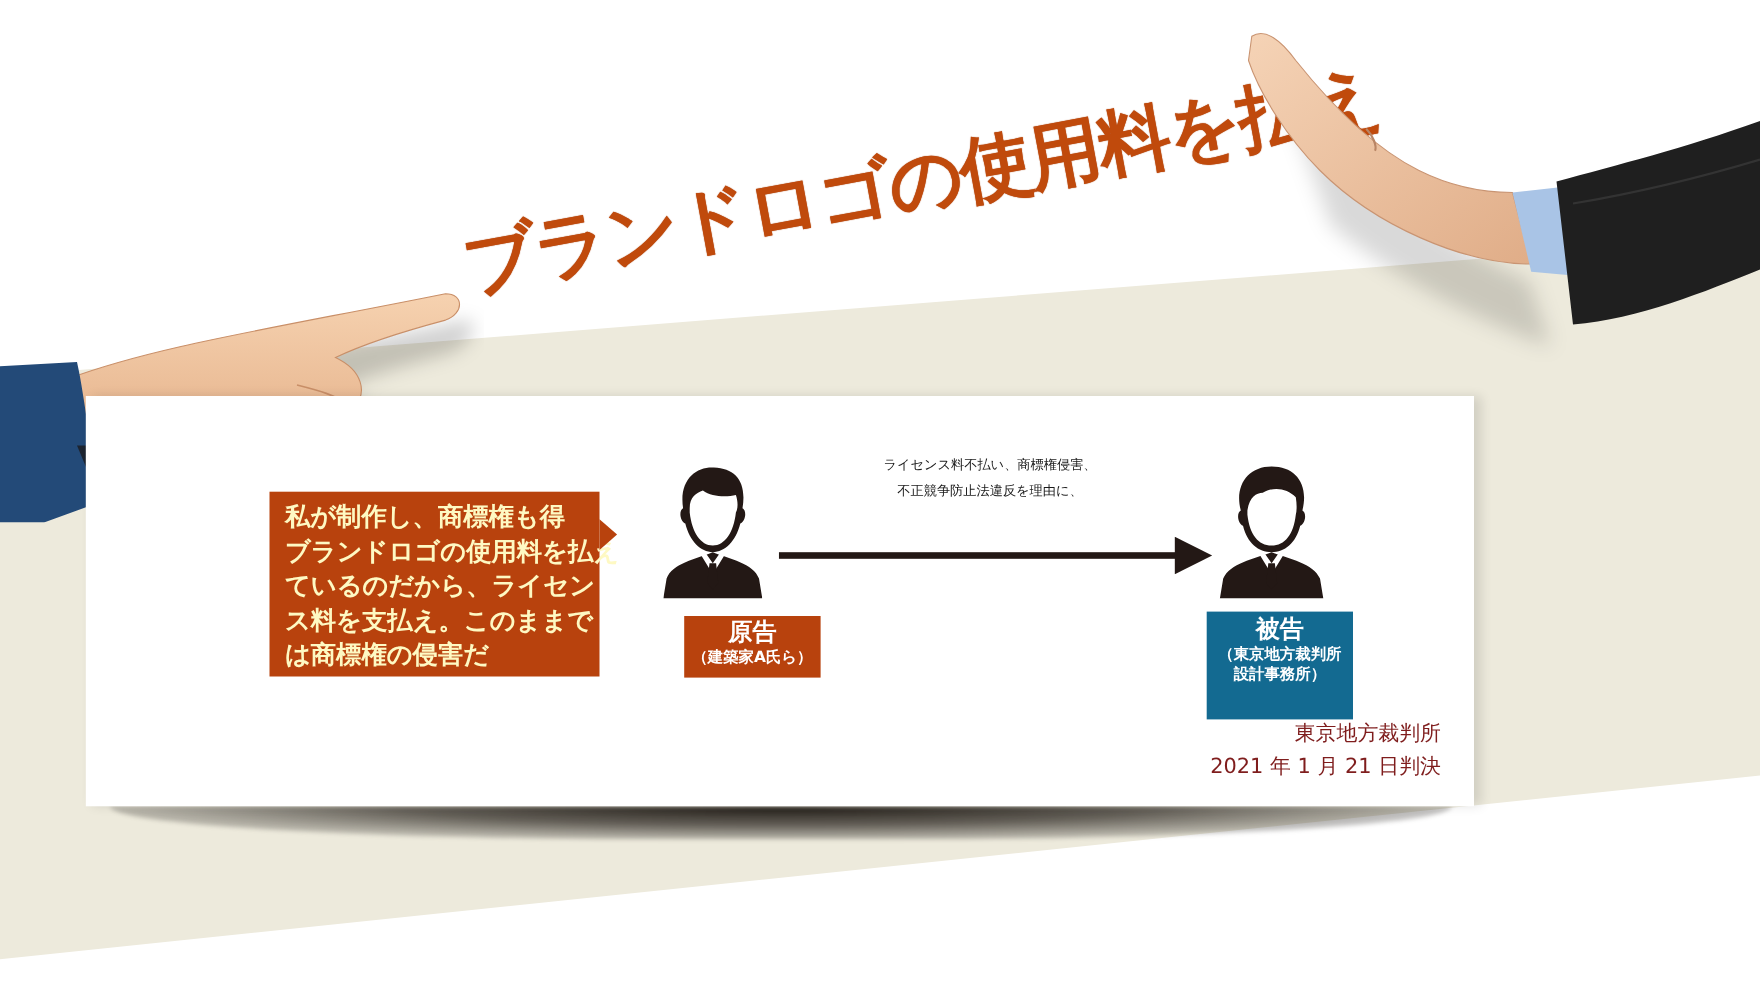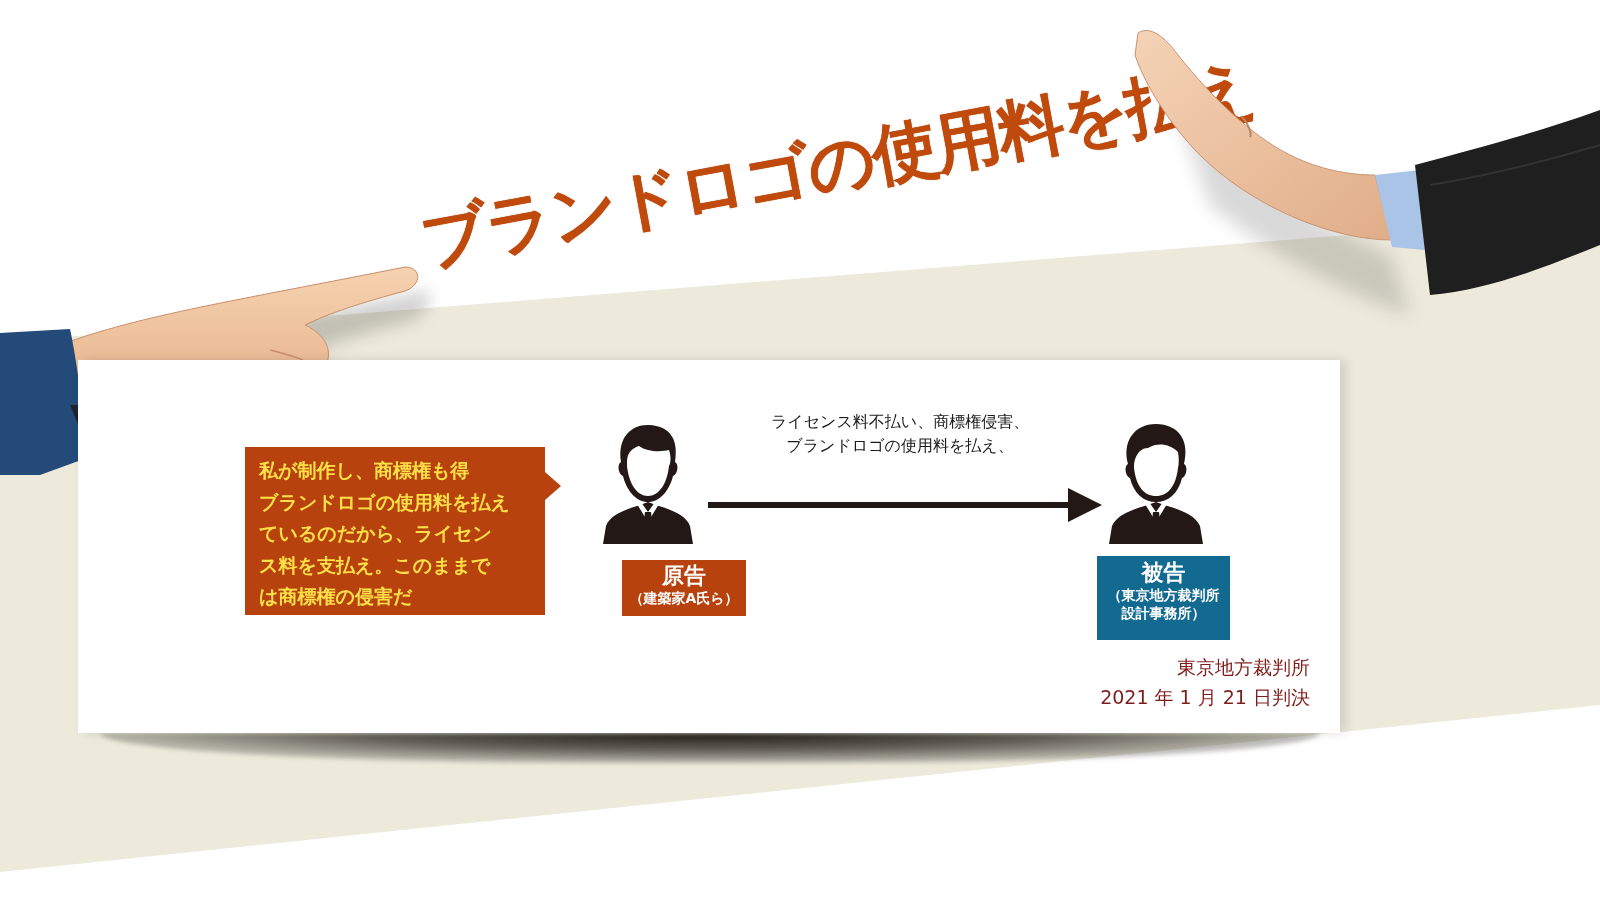--- a/index.html
+++ b/index.html
@@ -26,40 +26,40 @@
   .card-shadow {
     position: absolute; left: 100px; top: 733px; width: 1220px; height: 30px;
     background: radial-gradient(ellipse at 50% 0%, rgba(20,15,10,0.95) 0%, rgba(40,35,30,0.7) 40%, rgba(80,80,80,0.15) 80%, rgba(0,0,0,0) 100%);
     border-radius: 0 0 40% 40% / 0 0 100% 100%;
     filter: blur(2px);
   }
   .bubble {
     position: absolute; left: 245px; top: 447px; width: 300px; height: 168px;
     background: #b8420d; box-sizing: border-box;
     padding: 8px 10px 8px 14px;
-    color: #fde047; font-weight: bold; font-size: 19px; line-height: 31.5px;
+    color: #fef9c3; font-weight: bold; font-size: 23px; line-height: 31.5px;
   }
   .bubble-tail {
     position: absolute; left: 545px; top: 472px; width: 0; height: 0;
     border-top: 14px solid transparent; border-bottom: 14px solid transparent;
     border-left: 16px solid #b8420d;
   }
   .bubble-line { display: block; white-space: nowrap; }
   .avatar { position: absolute; }
   .badge {
     position: absolute; color: #ffffff; text-align: center; font-weight: bold;
     box-sizing: border-box;
   }
   .badge .role { display: block; font-size: 22px; line-height: 26px; }
   .badge .sub { display: block; font-size: 14px; line-height: 18px; }
   .badge-plaintiff { left: 622px; top: 560px; width: 124px; height: 56px; background: #b8420d; padding-top: 3px; }
-  .badge-defendant { left: 1097px; top: 556px; width: 133px; height: 84px; background: #136a91; padding-top: 4px; }
+  .badge-defendant { left: 1097px; top: 556px; width: 133px; height: 98px; background: #136a91; padding-top: 4px; }
   .claim {
     position: absolute; left: 730px; top: 410px; width: 340px;
-    text-align: center; font-size: 16px; line-height: 24px; color: #1a1a1a;
+    text-align: center; font-size: 12px; line-height: 24px; color: #1a1a1a;
   }
   .claim span { display: block; white-space: nowrap; }
   .arrow { position: absolute; left: 708px; top: 488px; width: 394px; height: 34px; }
   .footer {
     position: absolute; right: 290px; top: 652px; text-align: right;
     font-size: 19px; line-height: 30px; color: #7f1d1d;
   }
   .footer span { display: block; white-space: nowrap; }
 </style>
 </head>
@@ -125,21 +125,21 @@
   <path d="M34,82 L45,100 L56,82 L52,80 L45,90 L38,80 Z" fill="#ffffff"></path>
   <path d="M42,90 L48,90 L50,108 L45,114 L40,108 Z" fill="#231815"></path>
 </svg>
 <div class="badge badge-plaintiff">
   <span class="role">原告</span>
   <span class="sub">（建築家A氏ら）</span>
 </div>
 
 <div class="claim">
   <span>ライセンス料不払い、商標権侵害、</span>
-  <span>ブランドロゴの使用料を払え、</span>
+  <span>不正競争防止法違反を理由に、</span>
 </div>
 
 <svg class="arrow" viewBox="0 0 394 34" width="394" height="34">
   <rect x="0" y="14" width="362" height="6" fill="#231815"></rect>
   <polygon points="360,0 394,17 360,34" fill="#231815"></polygon>
 </svg>
 
 <svg class="avatar" style="left:1108px;top:422px" width="96" height="122" viewBox="0 0 96 122">
   <path d="M20,42 C14,20 26,2 48,2 C70,2 82,18 76,42 C80,44 79,54 74,56 C70,72 60,80 48,80 C36,80 26,72 22,56 C17,54 16,44 20,42 Z" fill="#231815"></path>
   <path d="M26,42 C28,30 34,26 40,26 C50,20 62,22 70,30 C71,36 71,42 70,46 C68,64 60,74 48,74 C36,74 28,64 26,46 Z" fill="#ffffff"></path>

